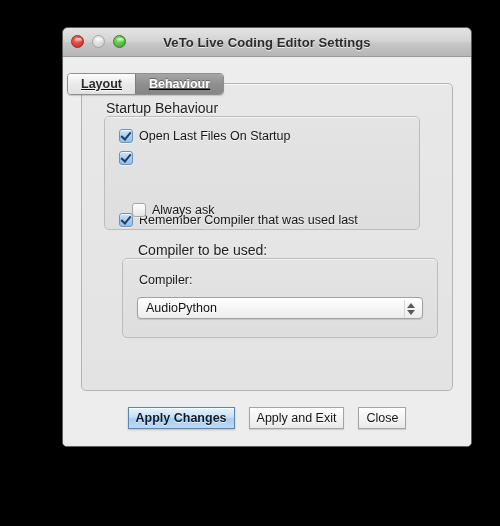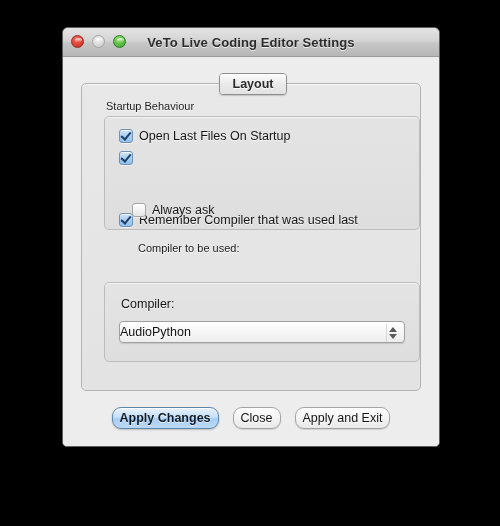--- a/index.html
+++ b/index.html
@@ -6,21 +6,21 @@
   html, body {
     width: 500px; height: 526px;
     background: #000;
     font-family: "Liberation Sans", sans-serif;
     overflow: hidden;
   }
 
   #window {
     position: absolute;
     left: 62px; top: 27px;
-    width: 378px; height: 420px;
+    width: 410px; height: 420px;
     border-radius: 6px 6px 5px 5px;
     background: #ededed;
     box-shadow: 0 0 1px rgba(0,0,0,0.75), 0 4px 14px rgba(0,0,0,0.55);
     overflow: hidden;
     border: 1px solid #5e5e5e;
   }
 
   
   #titlebar {
     position: relative;
@@ -49,21 +49,21 @@
     text-shadow: 0 1px 0 rgba(255,255,255,0.75);
     letter-spacing: 0.1px;
   }
 
   
   #body { position: relative; height: calc(100% - 29px); background: #ededed; }
 
   
   #tabbar {
     position: absolute; left: 4px; right: 0; top: 16px;
-    display: flex; justify-content: center; z-index: 4;
+    display: flex; justify-content: flex-start; z-index: 4; text-decoration: underline;
   }
   #tabgroup {
     display: flex; height: 22px;
     border: 1px solid #8e8e8e; border-radius: 4px;
     overflow: hidden;
     box-shadow: 0 1px 1px rgba(0,0,0,0.16), inset 0 1px 0 rgba(255,255,255,0.7);
   }
   .tab {
     display: flex; align-items: center; justify-content: center;
     padding: 0 13px; font-size: 12.5px; font-weight: bold;
@@ -84,33 +84,33 @@
     position: absolute;
     left: 18px; top: 26px; right: 18px; bottom: 55px;
     border: 1px solid #b3b3b3; border-radius: 5px;
     background: linear-gradient(to bottom, #e8e8e8, #e3e3e3);
     box-shadow: inset 0 1px 0 rgba(255,255,255,0.65);
   }
 
   
   .group-label {
     position: absolute;
-    font-size: 11px; color: #1d1d1d; font-weight: normal;
+    font-size: 14px; color: #1d1d1d; font-weight: normal;
     text-shadow: 0 1px 0 rgba(255,255,255,0.7);
   }
   .groupbox {
     position: absolute;
     border: 1px solid #bcbcbc; border-radius: 5px;
     background: linear-gradient(to bottom, #e4e4e4, #dedede);
     box-shadow: inset 0 1px 0 rgba(255,255,255,0.55);
   }
   #grp1-label { left: 24px; top: 16px; }
   #grp1 { left: 22px; top: 32px; width: 316px; height: 114px; }
   #grp2-label { left: 24px; top: 158px; margin-left: 32px; }
-  #grp2 { left: 22px; top: 174px; width: 316px; height: 80px; margin-top: 24px; }
+  #grp2 { left: 40px; top: 174px; width: 316px; height: 80px; }
 
   
   .cbrow {
     position: absolute; display: flex; align-items: center;
     cursor: default; user-select: none;
   }
   .cbox {
     width: 14px; height: 14px; flex: 0 0 14px;
     border-radius: 3px; margin-right: 6px;
     position: relative;
@@ -145,21 +145,21 @@
   }
   #combo {
     position: absolute; left: 14px; top: 38px; width: 286px; height: 22px;
     border: 1px solid #a0a0a0; border-radius: 4px;
     background: linear-gradient(to bottom, #ffffff, #f6f6f6 50%, #ededed);
     box-shadow: 0 1px 1px rgba(0,0,0,0.12), inset 0 1px 0 #ffffff;
     display: flex; align-items: center;
     cursor: default;
   }
   #combo-value {
-    font-size: 12.5px; color: #111; 
+    font-size: 12.5px; color: #111; padding-left: 8px;
     text-shadow: 0 1px 0 rgba(255,255,255,0.8);
   }
   #combo-stepper {
     position: absolute; right: 5px; top: 2px;
     width: 13px; height: 18px;
     display: flex; flex-direction: column; align-items: center; justify-content: center;
     gap: 2px;
     border-left: 1px solid #d6d6d6;
   }
   .arrow-up, .arrow-dn { width: 0; height: 0; border-left: 4px solid transparent; border-right: 4px solid transparent; }
@@ -167,21 +167,21 @@
   .arrow-dn { border-top: 5px solid #5a5a5a; }
 
   
   #buttonbar {
     position: absolute; left: 0; right: 0; bottom: 17px;
     display: flex; justify-content: center; align-items: center; gap: 14px;
   }
   .btn {
     height: 22px; padding: 0 7px;
     display: flex; align-items: center; justify-content: center;
-    font-size: 12.5px; border-radius: 9px;
+    font-size: 12.5px; border-radius: 0;
     cursor: default; user-select: none; white-space: nowrap; margin-top: 16px;
   }
   .btn.normal {
     background: linear-gradient(to bottom, #ffffff, #f4f4f4 48%, #e9e9e9);
     border: 1px solid #a3a3a3; color: #141414;
     text-shadow: 0 1px 0 rgba(255,255,255,0.85);
     box-shadow: 0 1px 1px rgba(0,0,0,0.12), inset 0 1px 0 #ffffff;
   }
   .btn.default {
     background: linear-gradient(to bottom, #e8f2fd, #c8e0f8 45%, #a8cdf2 55%, #bcd9f6);
@@ -203,20 +203,21 @@
       <div class="tl tl-zoom"></div>
     </div>
     <div id="window-title">VeTo Live Coding Editor Settings</div>
   </div>
 
   <div id="body">
 
     <div id="tabbar">
       <div id="tabgroup">
         <div class="tab inactive">Layout</div>
+        <div class="tab active">Behaviour</div>
       </div>
     </div>
 
     <div id="tabpanel">
 
       <div class="group-label" id="grp1-label">Startup Behaviour</div>
 
       <div class="groupbox" id="grp1">
 
         <div class="cbrow" style="left:14px; top:12px;">
@@ -259,18 +260,18 @@
             <span class="arrow-dn"></span>
           </span>
         </div>
 
       </div>
 
     </div>
 
     <div id="buttonbar">
       <div class="btn default">Apply Changes</div>
+      <div class="btn normal">Apply and Exit</div>
       <div class="btn normal">Close</div>
-      <div class="btn normal">Apply and Exit</div>
     </div>
 
   </div>
 </div>
 
 </body></html>

